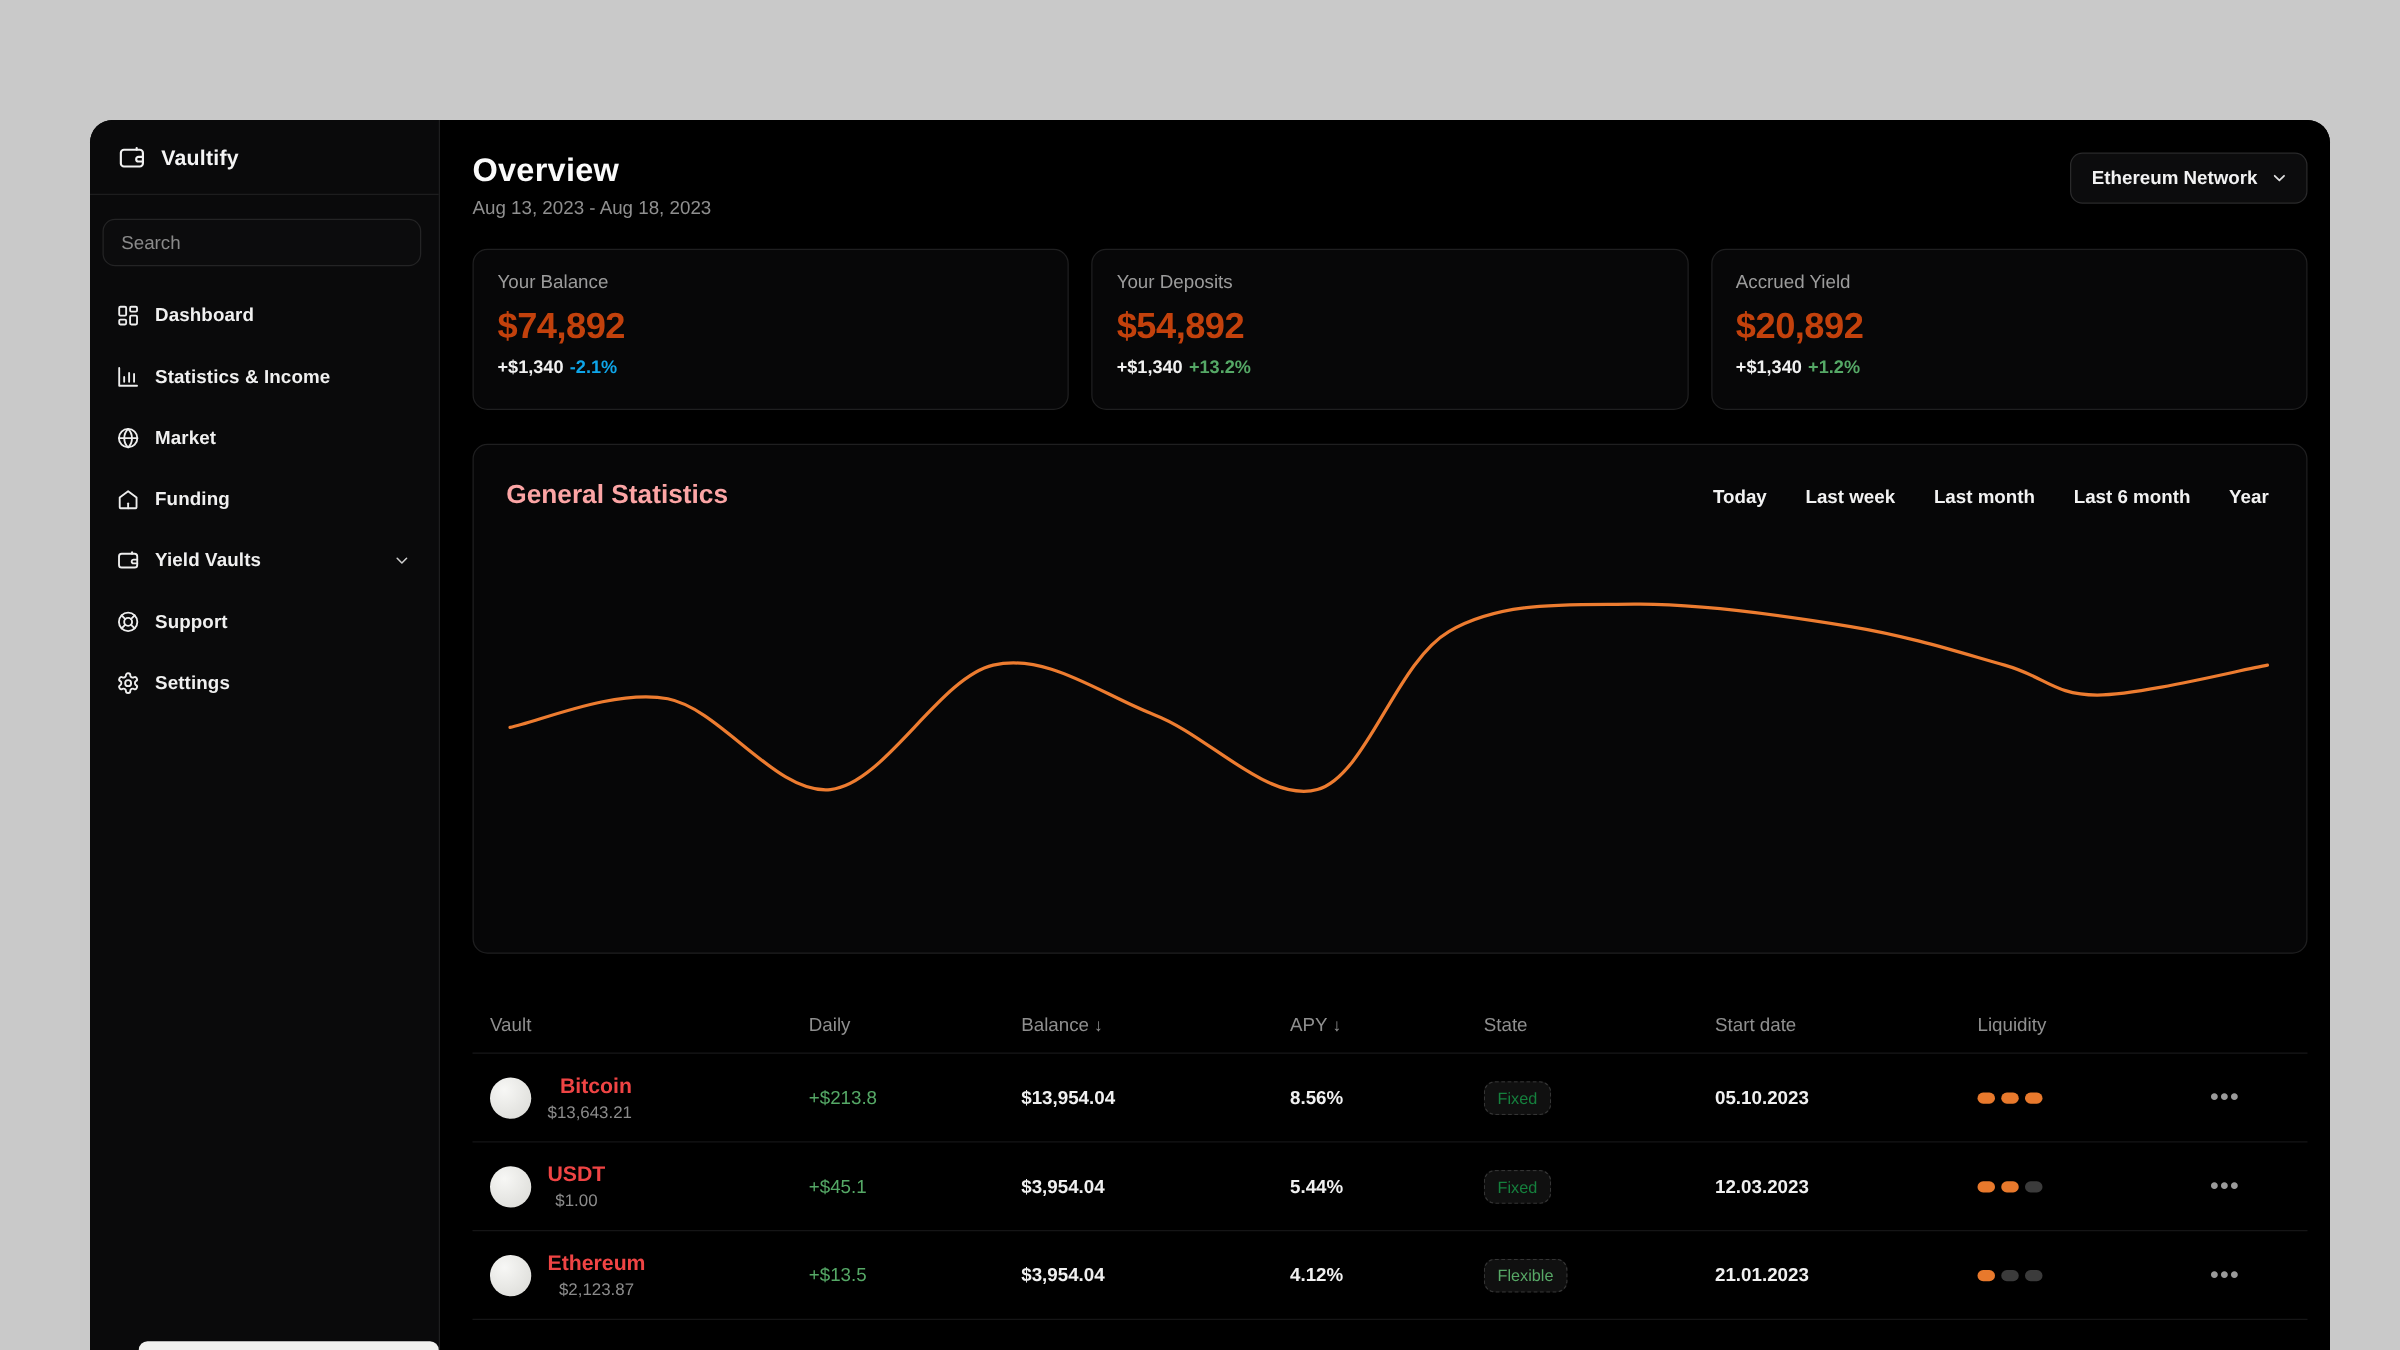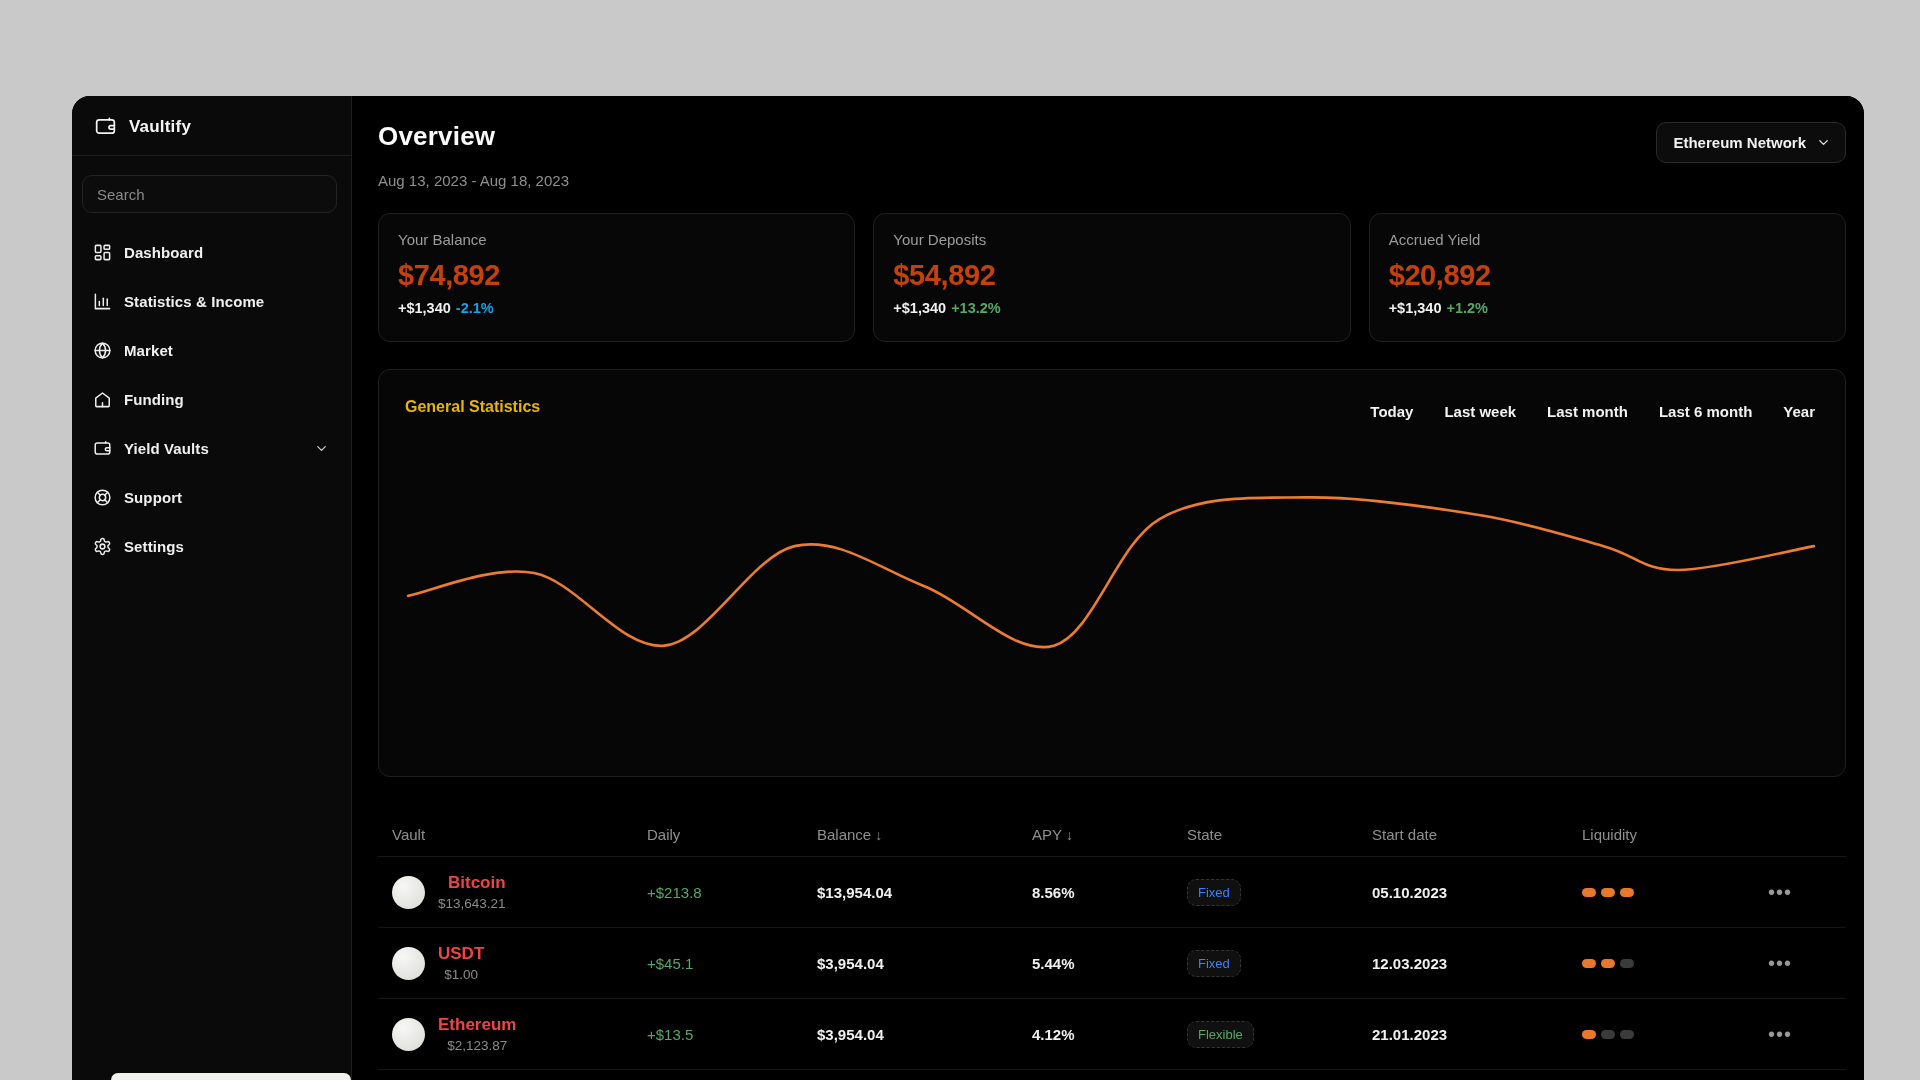--- a/index.html
+++ b/index.html
@@ -25,59 +25,59 @@
   .nav-icon svg { width:19px; height:19px; stroke:#ededed; }
   .nav-label { margin-left:12px; font-size:15px; font-weight:600; letter-spacing:.1px; }
   .nav-chevron { margin-left:auto; display:flex; }
   .nav-chevron svg { width:15px; height:15px; stroke:#cfcfcf; }
   .sidebar-bottom-card { position:absolute; bottom:0; left:39px; right:0; height:7px;
     background:#f2f2f0; border-radius:8px 8px 0 0; }
 
   
   .main { flex:1; position:relative; padding:0 18px 0 26px; background:#000; }
   .page-title { margin-top:25px; color:#fafafa; font-size:26px; font-weight:700; letter-spacing:.2px; }
-  .date-range { margin-top:20px; color:#8f8f8f; font-size:15px; }
+  .date-range { margin-top:6px; color:#8f8f8f; font-size:15px; }
   .network-btn { position:absolute; top:26px; right:18px; height:41px; display:flex; align-items:center; gap:10px;
     background:#0c0c0d; border:1px solid #2a2a2b; border-radius:10px; padding:0 14px 0 16px;
     color:#f2f2f2; font-size:15px; font-weight:600; cursor:pointer; }
   .network-btn svg { width:15px; height:15px; stroke:#e0e0e0; }
 
   .cards-row { display:flex; gap:18px; margin-top:24px; }
   .stat-card { flex:1; height:129px; background:#070708; border:1px solid #1f1f20; border-radius:12px; padding:17px 19px; }
   .stat-label { color:#9c9c9c; font-size:15px; }
   .stat-value { color:#c2410c; font-size:29px; font-weight:700; letter-spacing:-.4px; margin-top:11px; }
   .stat-sub { margin-top:8px; font-size:14.5px; color:#f0f0f0; font-weight:600; }
   .stat-sub .pct { margin-left:5px; font-weight:600; }
   .pct-neg { color:#0ea5e9; }
   .pct-pos { color:#55a866; }
 
   .chart-card { position:relative; margin-top:27px; height:408px; background:#060607;
     border:1px solid #1f1f20; border-radius:12px; overflow:hidden; }
-  .chart-title { position:absolute; left:26px; top:28px; color:#eab308; font-size:16px; font-weight:700; }
+  .chart-title { position:absolute; left:26px; top:28px; color:#fca5a5; font-size:21px; font-weight:700; }
   .chart-filters { position:absolute; right:30px; top:33px; display:flex; gap:31px; }
   .chart-filter { color:#f2f2f2; font-size:15px; font-weight:600; cursor:pointer; }
   .chart-svg { position:absolute; inset:0; width:100%; height:100%; }
 
   
   .vault-table { margin-top:36px; }
   .t-row { display:grid; grid-template-columns:255px 170px 215px 155px 185px 210px 180px 1fr; align-items:center; }
   .t-head { height:44px; border-bottom:1px solid #171718; }
   .t-head .cell { color:#8f8f8f; font-size:15px; font-weight:400; }
   .cell { padding-left:14px; }
   .sort-arrow { margin-left:4px; color:#8f8f8f; font-size:14px; }
   .t-body-row { height:71px; border-bottom:1px solid #151516; }
   .vault-cell { display:flex; align-items:center; gap:13px; }
   .avatar { width:33px; height:33px; border-radius:50%; background:radial-gradient(circle at 35% 30%, #f7f7f5, #d9d9d5); flex-shrink:0; }
   .vault-name { color:#ef4444; font-size:17px; font-weight:600;text-align:right; }
   .vault-price { color:#8b8b8b; font-size:13.5px; margin-top:3px;text-align:center; }
   .daily-cell { color:#55a866; font-size:15px; font-weight:500; }
   .num-cell { color:#f0f0f0; font-size:15px; font-weight:600; }
   .badge { display:inline-block; font-size:13px; padding:5px 10px; border-radius:9px;
     background:#101010; border:1px dashed #343434; }
-  .badge.orange { color:#3b82f6; }
+  .badge.orange { color:#15803d; }
   .badge.green { color:#57a866; }
   .liq { display:flex; gap:5px; align-items:center; }
   .liq span { width:14px; height:9px; border-radius:4.5px; background:#3b3b3b; }
   .liq span.on { background:#e8792c; }
   .menu-cell { color:#9a9a9a; font-size:20px; letter-spacing:1px; cursor:pointer; padding-left:20px; }
 </style>
 </head>
 <body>
 
 <div class="window">

